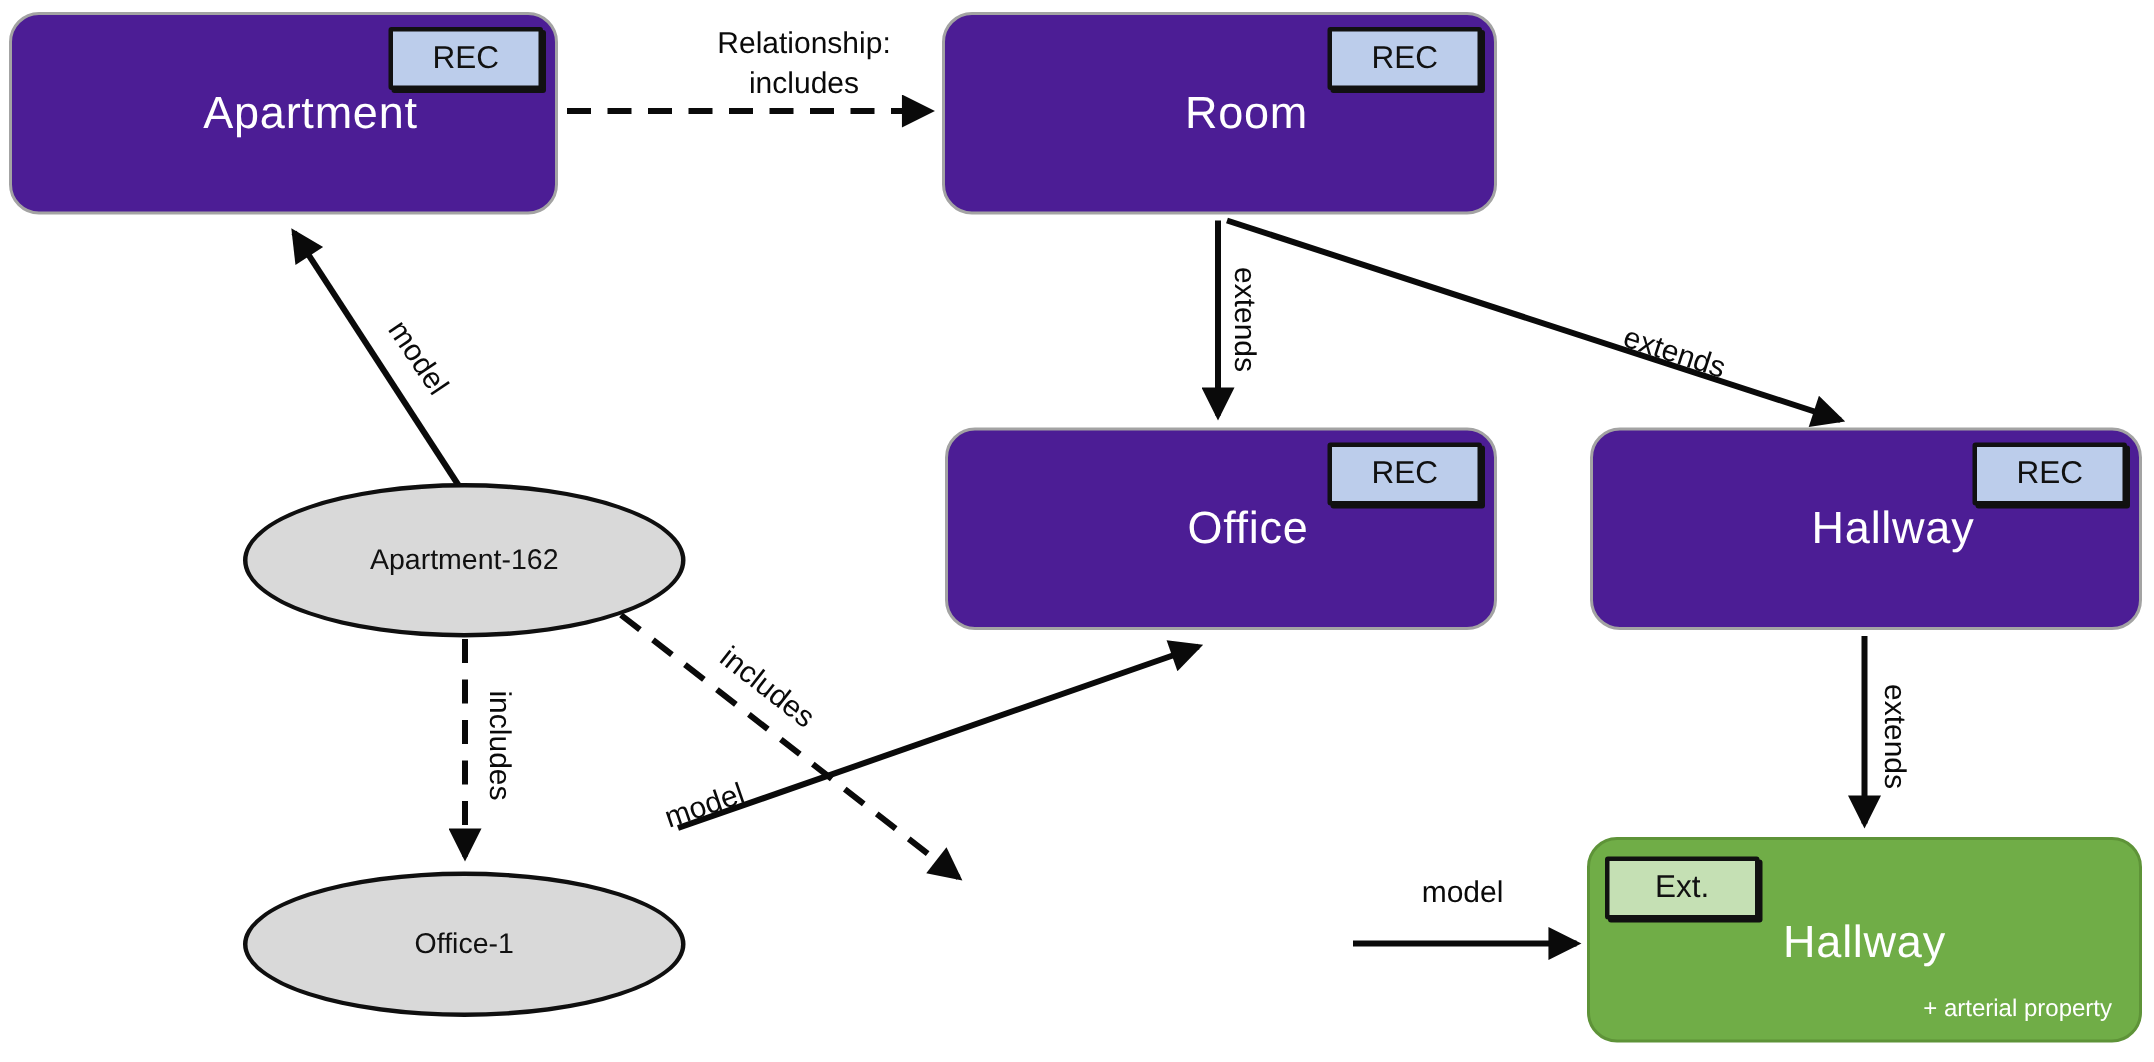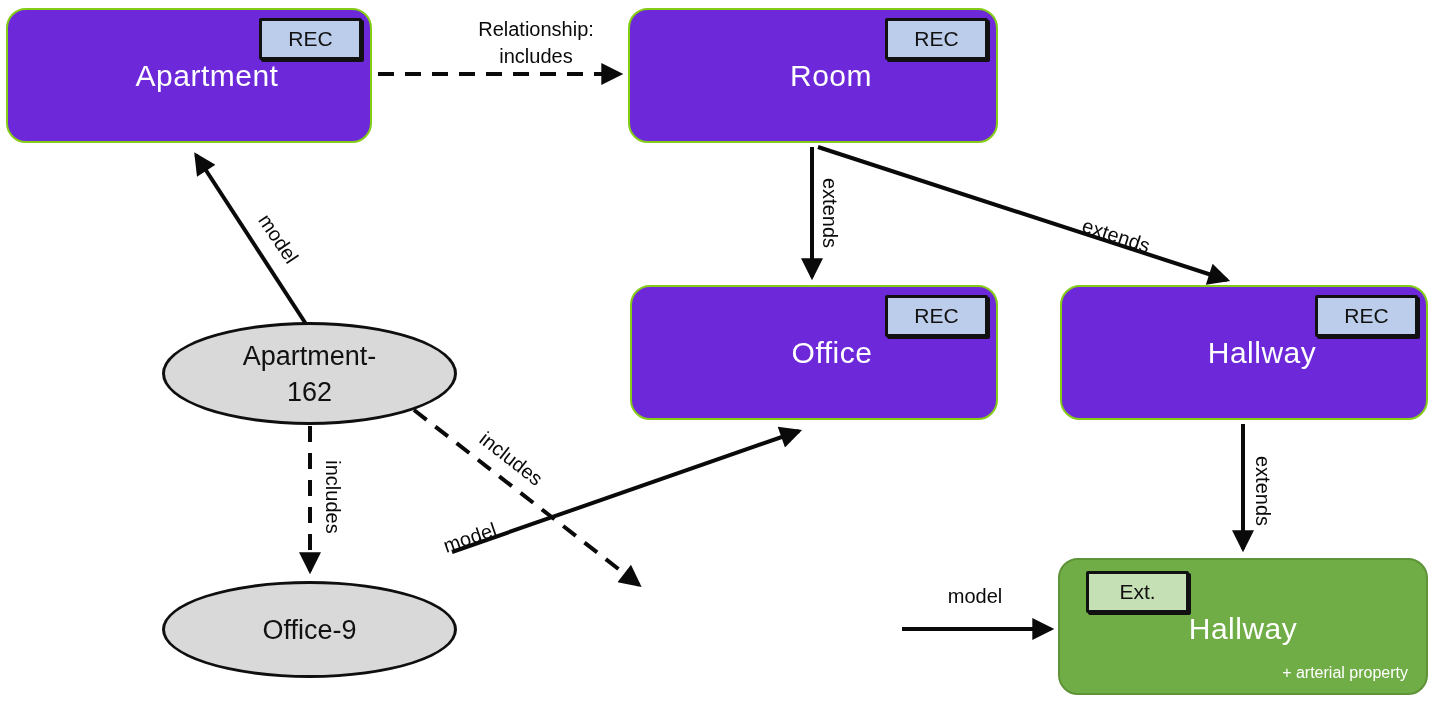--- a/index.html
+++ b/index.html
@@ -5,41 +5,41 @@
   html,body { margin:0; padding:0; background:#ffffff; }
   .canvas {
     position:relative; width:1436px; height:708px; background:#ffffff;
     font-family:"Liberation Sans","DejaVu Sans",sans-serif; overflow:hidden;
   }
   svg.edges { position:absolute; left:0; top:0; width:1436px; height:708px; }
   svg.edges line { stroke:#0a0a0a; stroke-width:4; }
   svg.edges line.dashed { stroke-dasharray:16 11; }
 
   .node { position:absolute; border-radius:20px; box-sizing:border-box; }
-  .node.blue  { background:#6d28d9; border:2px solid #84cc16;padding-left:36px; }
+  .node.blue  { background:#4c1d95; border:2px solid #a3a3a3;padding-left:36px; }
   .node.green { background:#70AD47; border:2px solid #5e9338; }
   .node.centered { display:flex; align-items:center; justify-content:center; }
   .node-title { color:#ffffff; font-size:30px; letter-spacing:0.5px; }
 
   .badge {
     position:absolute; width:97px; height:36px; box-sizing:content-box;
     display:flex; align-items:center; justify-content:center;
     font-size:21px; color:#111; border:3px solid #111;
     box-shadow:2px 2px 0 #111; border-radius:2px;
   }
   .badge.rec { top:8px; right:8px; background:#BCCDEB; }
-  .badge.ext { top:11px; left:26px; background:#C5E0B4; }
+  .badge.ext { top:11px; left:10px; background:#C5E0B4; }
 
   .green .node-title { position:absolute; top:52px; width:100%; text-align:center; }
   .green .node-sub   { position:absolute; bottom:11px; right:18px; color:#ffffff; font-size:16px; }
 
   .ellipse {
     position:absolute; background:#D9D9D9; border:3px solid #0f0f0f; border-radius:50%;
-    display:flex; flex-direction:column; align-items:center; justify-content:center;
-    font-size:27px; color:#111; line-height:36px; text-align:center; box-sizing:border-box;
+    display:flex; flex-direction:row; align-items:center; justify-content:center;
+    font-size:19px; color:#111; line-height:36px; text-align:center; box-sizing:border-box;
   }
 
   .edge-label {
     position:absolute; font-size:20px; color:#0a0a0a; white-space:nowrap;
     transform:translate(-50%,-50%); text-align:center; line-height:27px;
   }
 </style>
 </head>
 <body>
 
@@ -87,21 +87,21 @@
     <div class="node-title">Hallway</div>
     <div class="node-sub">+ arterial property</div>
   </div>
 
   <div class="ellipse" style="left:162px; top:322px; width:295px; height:103px;">
     <div>Apartment-</div>
     <div>162</div>
   </div>
 
   <div class="ellipse" style="left:162px; top:581px; width:295px; height:97px;">
-    <div>Office-9</div>
+    <div>Office-1</div>
   </div>
 
 
   <div class="edge-label" style="left:502px; top:43px;margin-left:34px;">
     <span style="display:block">Relationship:</span>
     <span style="display:block">includes</span>
   </div>
 
   <div class="edge-label" style="left:829px; top:213px; transform:translate(-50%,-50%) rotate(90deg);">extends</div>
 

